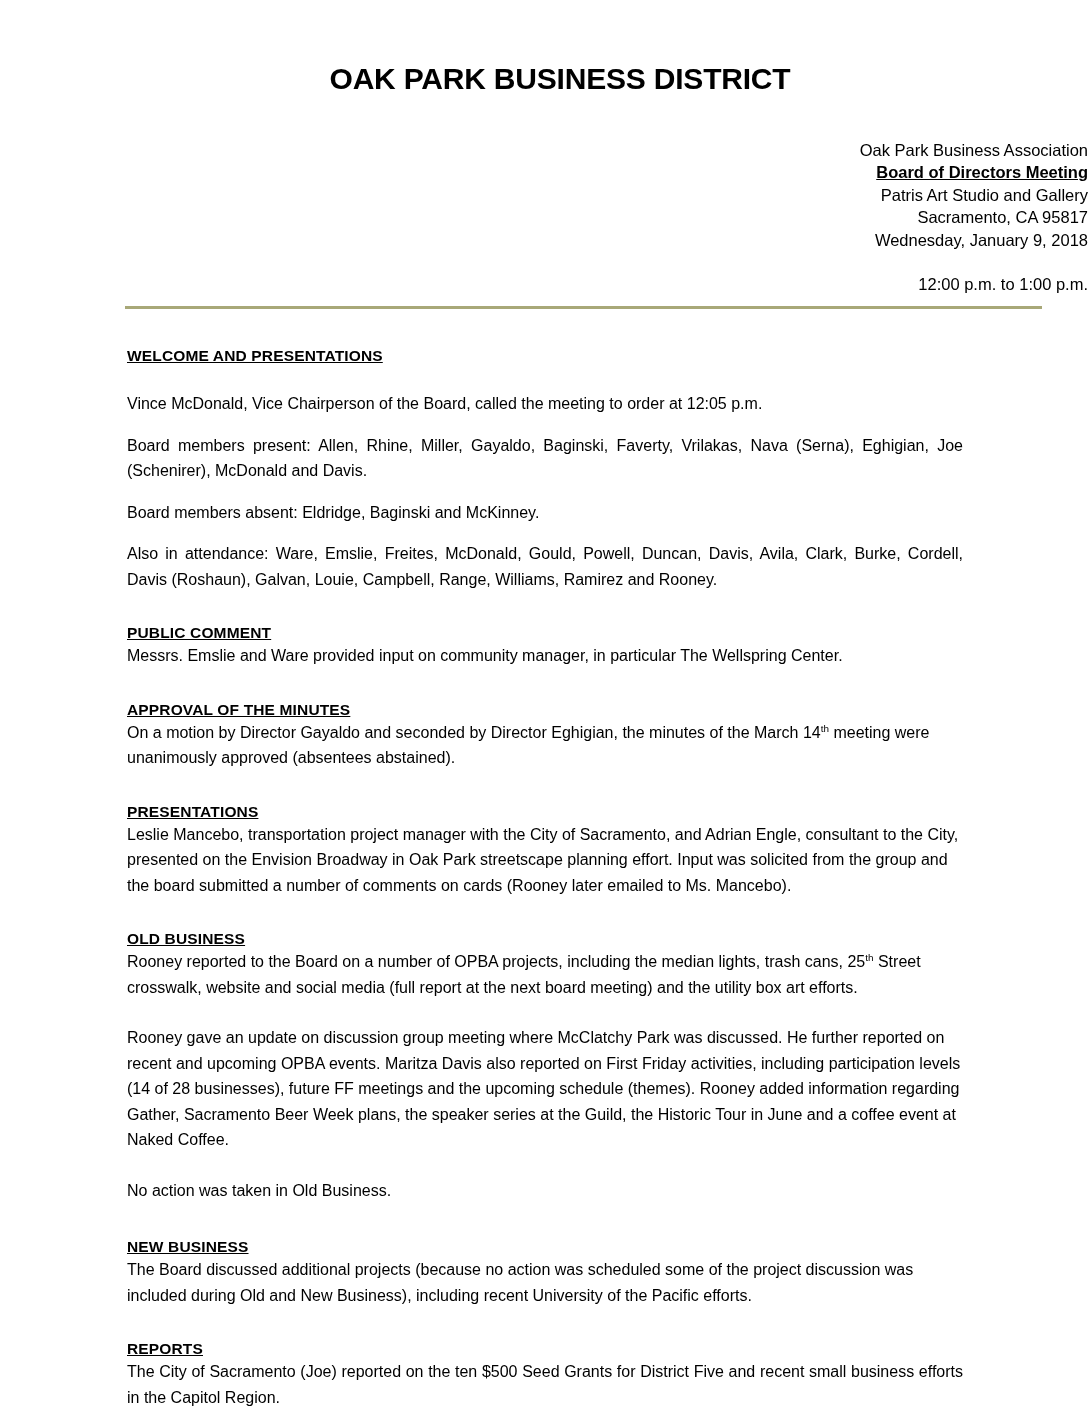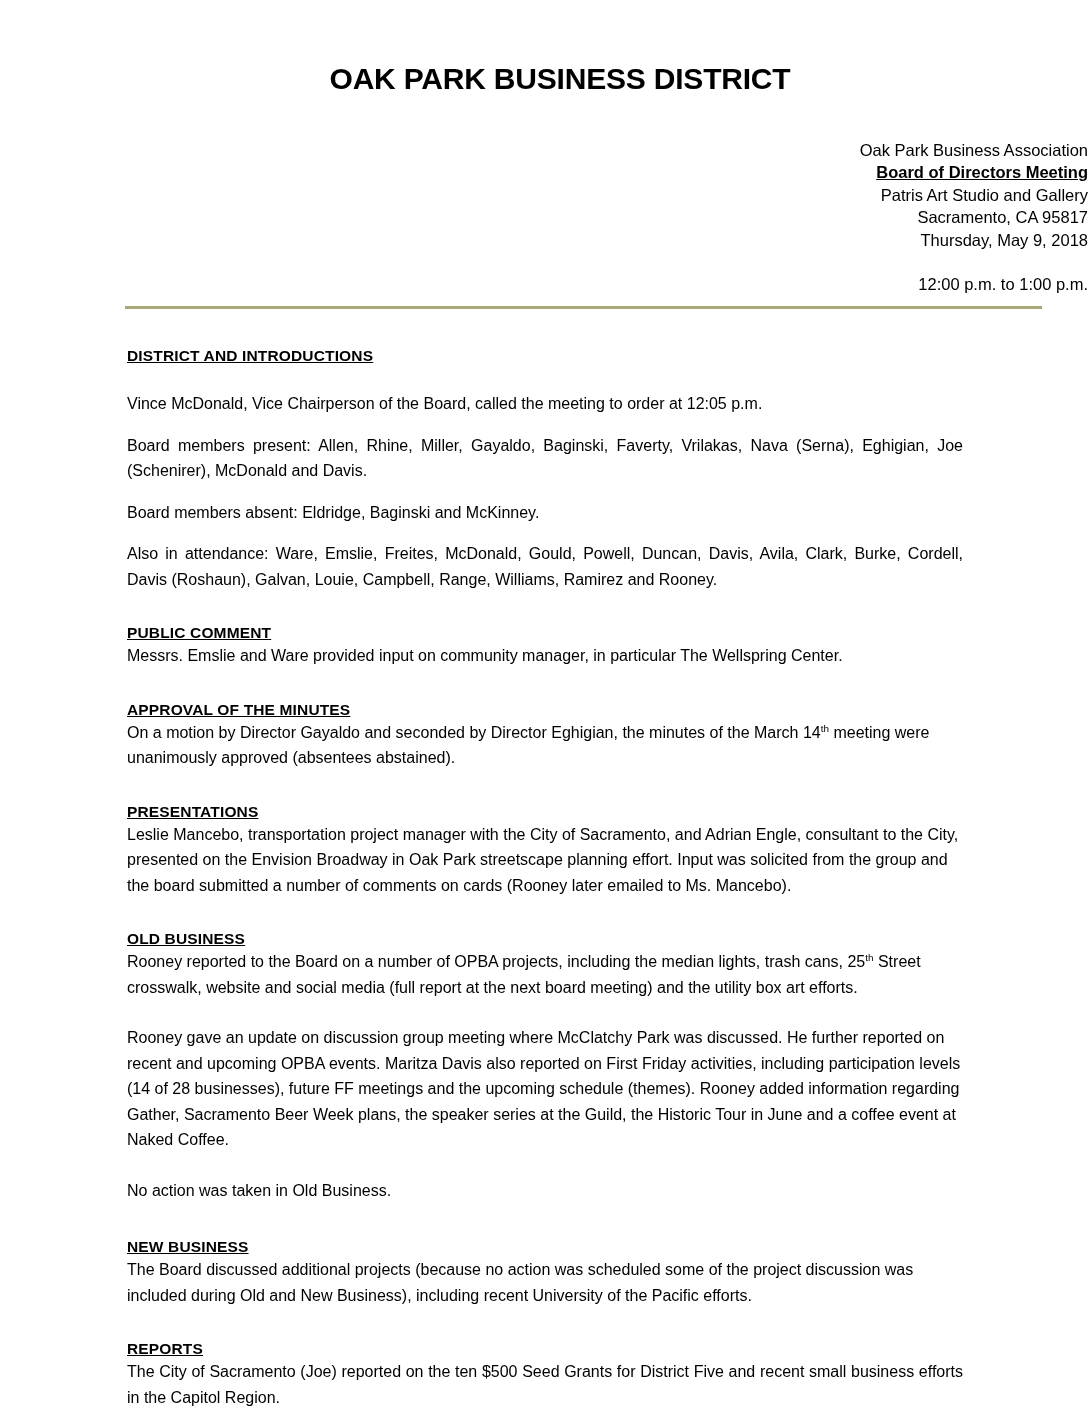--- a/index.html
+++ b/index.html
@@ -108,30 +108,30 @@
 
 <div class="page">
 
   <h1 class="doc-title">OAK PARK BUSINESS DISTRICT</h1>
 
   <div class="meeting-header">
     <div>Oak Park Business Association</div>
     <div class="bold-line">Board of Directors Meeting</div>
     <div>Patris Art Studio and Gallery</div>
     <div>Sacramento, CA  95817</div>
-    <div>Thursday, May 9, 2018</div>
+    <div>Wednesday, January 9, 2018</div>
     <div class="time-line">12:00 p.m. to 1:00 p.m.</div>
   </div>
 
   <div class="divider" style="background: rgb(168, 168, 120);"></div>
 
   <div class="content">
 
     <div class="section">
-      <h2 class="section-heading">DISTRICT AND INTRODUCTIONS</h2>
+      <h2 class="section-heading">WELCOME AND PRESENTATIONS</h2>
       <div class="gap-md"></div>
       <p class="para left">Vince McDonald, Vice Chairperson of the Board, called the meeting to order at 12:05 p.m.</p>
       <div class="gap-sm"></div>
       <p class="para">Board members present: Allen, Rhine, Miller, Gayaldo, Baginski, Faverty, Vrilakas, Nava (Serna), Eghigian, Joe (Schenirer), McDonald and Davis.</p>
       <div class="gap-sm"></div>
       <p class="para left">Board members absent: Eldridge, Baginski and McKinney.</p>
       <div class="gap-sm"></div>
       <p class="para">Also in attendance: Ware, Emslie, Freites, McDonald, Gould, Powell, Duncan, Davis, Avila, Clark, Burke, Cordell, Davis (Roshaun), Galvan, Louie, Campbell, Range, Williams, Ramirez and Rooney.</p>
     </div>
 

